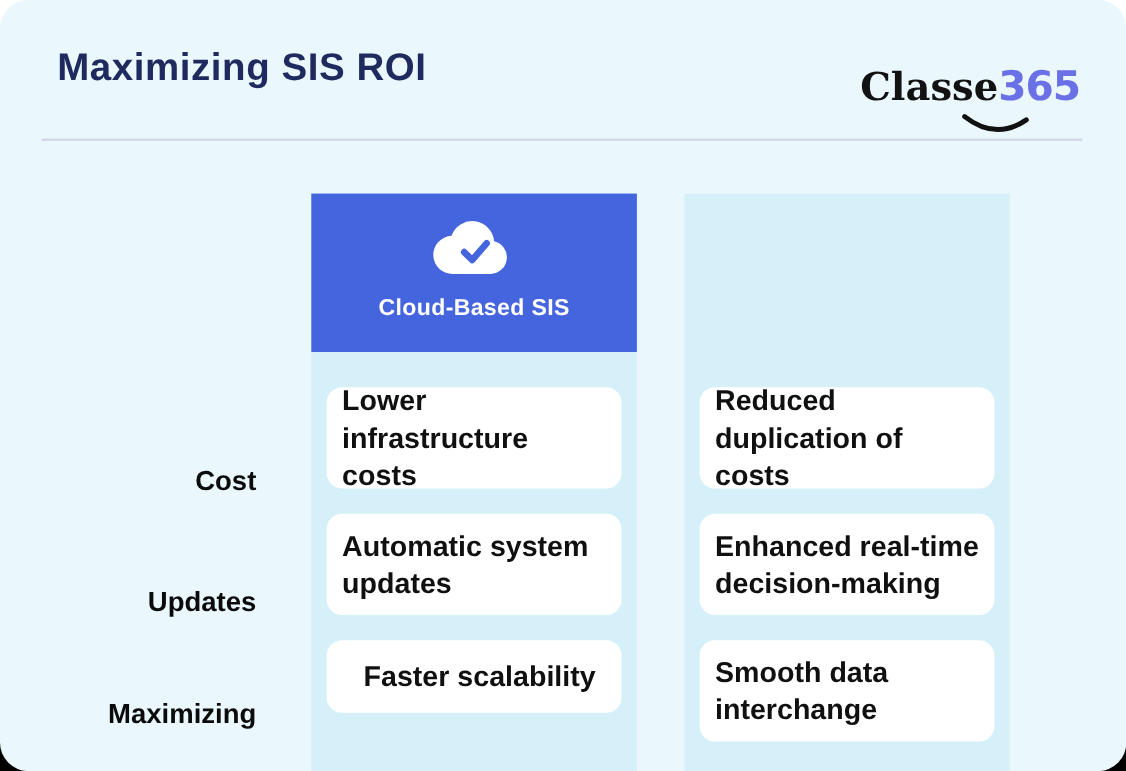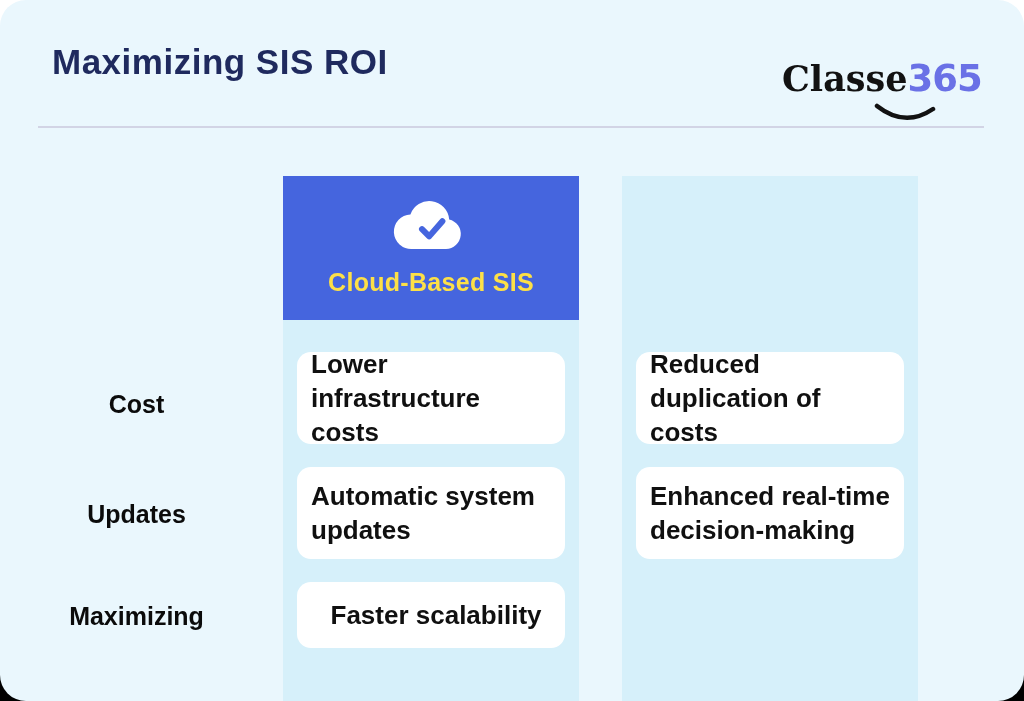--- a/index.html
+++ b/index.html
@@ -69,24 +69,25 @@
   .row-labels {
     position: absolute;
     left: 40px; top: 0;
     width: 193px;
     height: 100%;
   }
   .row-label {
     position: absolute;
     right: 0;
     width: 100%;
-    text-align: center;
+    text-align: right;
     font-size: 25px;
     font-weight: 700;
     color: #0B0B0B;
+    margin-top: 33px;
   }
   .row-label.r0 { top: 390px; }
   .row-label.r1 { top: 500px; }
   .row-label.r2 { top: 602px; }
   .column {
     position: absolute;
     top: 176px; bottom: 0;
     width: 296px;
     background: #D6F0FA;
   }
@@ -105,22 +106,22 @@
     box-sizing: border-box;
   }
   .column-header .icon-wrap {
     height: 60px;
     display: flex;
     align-items: center;
     justify-content: center;
   }
   .column-title {
     margin-top: 12px;
-    color: #fde047;
-    font-size: 25px;
+    color: #ffffff;
+    font-size: 21px;
     font-weight: 700;
     letter-spacing: 0.3px;
   }
   .link-badge {
     width: 50px; height: 50px;
     background: #ffffff;
     border-radius: 12px;
     display: flex;
     align-items: center;
     justify-content: center;
@@ -184,16 +185,17 @@
         <div class="column-title">Cloud-Based SIS</div>
       </div>
       <div class="cell r0">Lower infrastructure costs</div>
       <div class="cell r1">Automatic system updates</div>
       <div class="cell r2 short">Faster scalability</div>
     </div>
 
     <div class="column c1">
       <div class="cell r0">Reduced duplication of costs</div>
       <div class="cell r1">Enhanced real-time decision-making</div>
+      <div class="cell r2 tall">Smooth data interchange</div>
     </div>
 
   </div>
 </div>
 
 </body></html>

